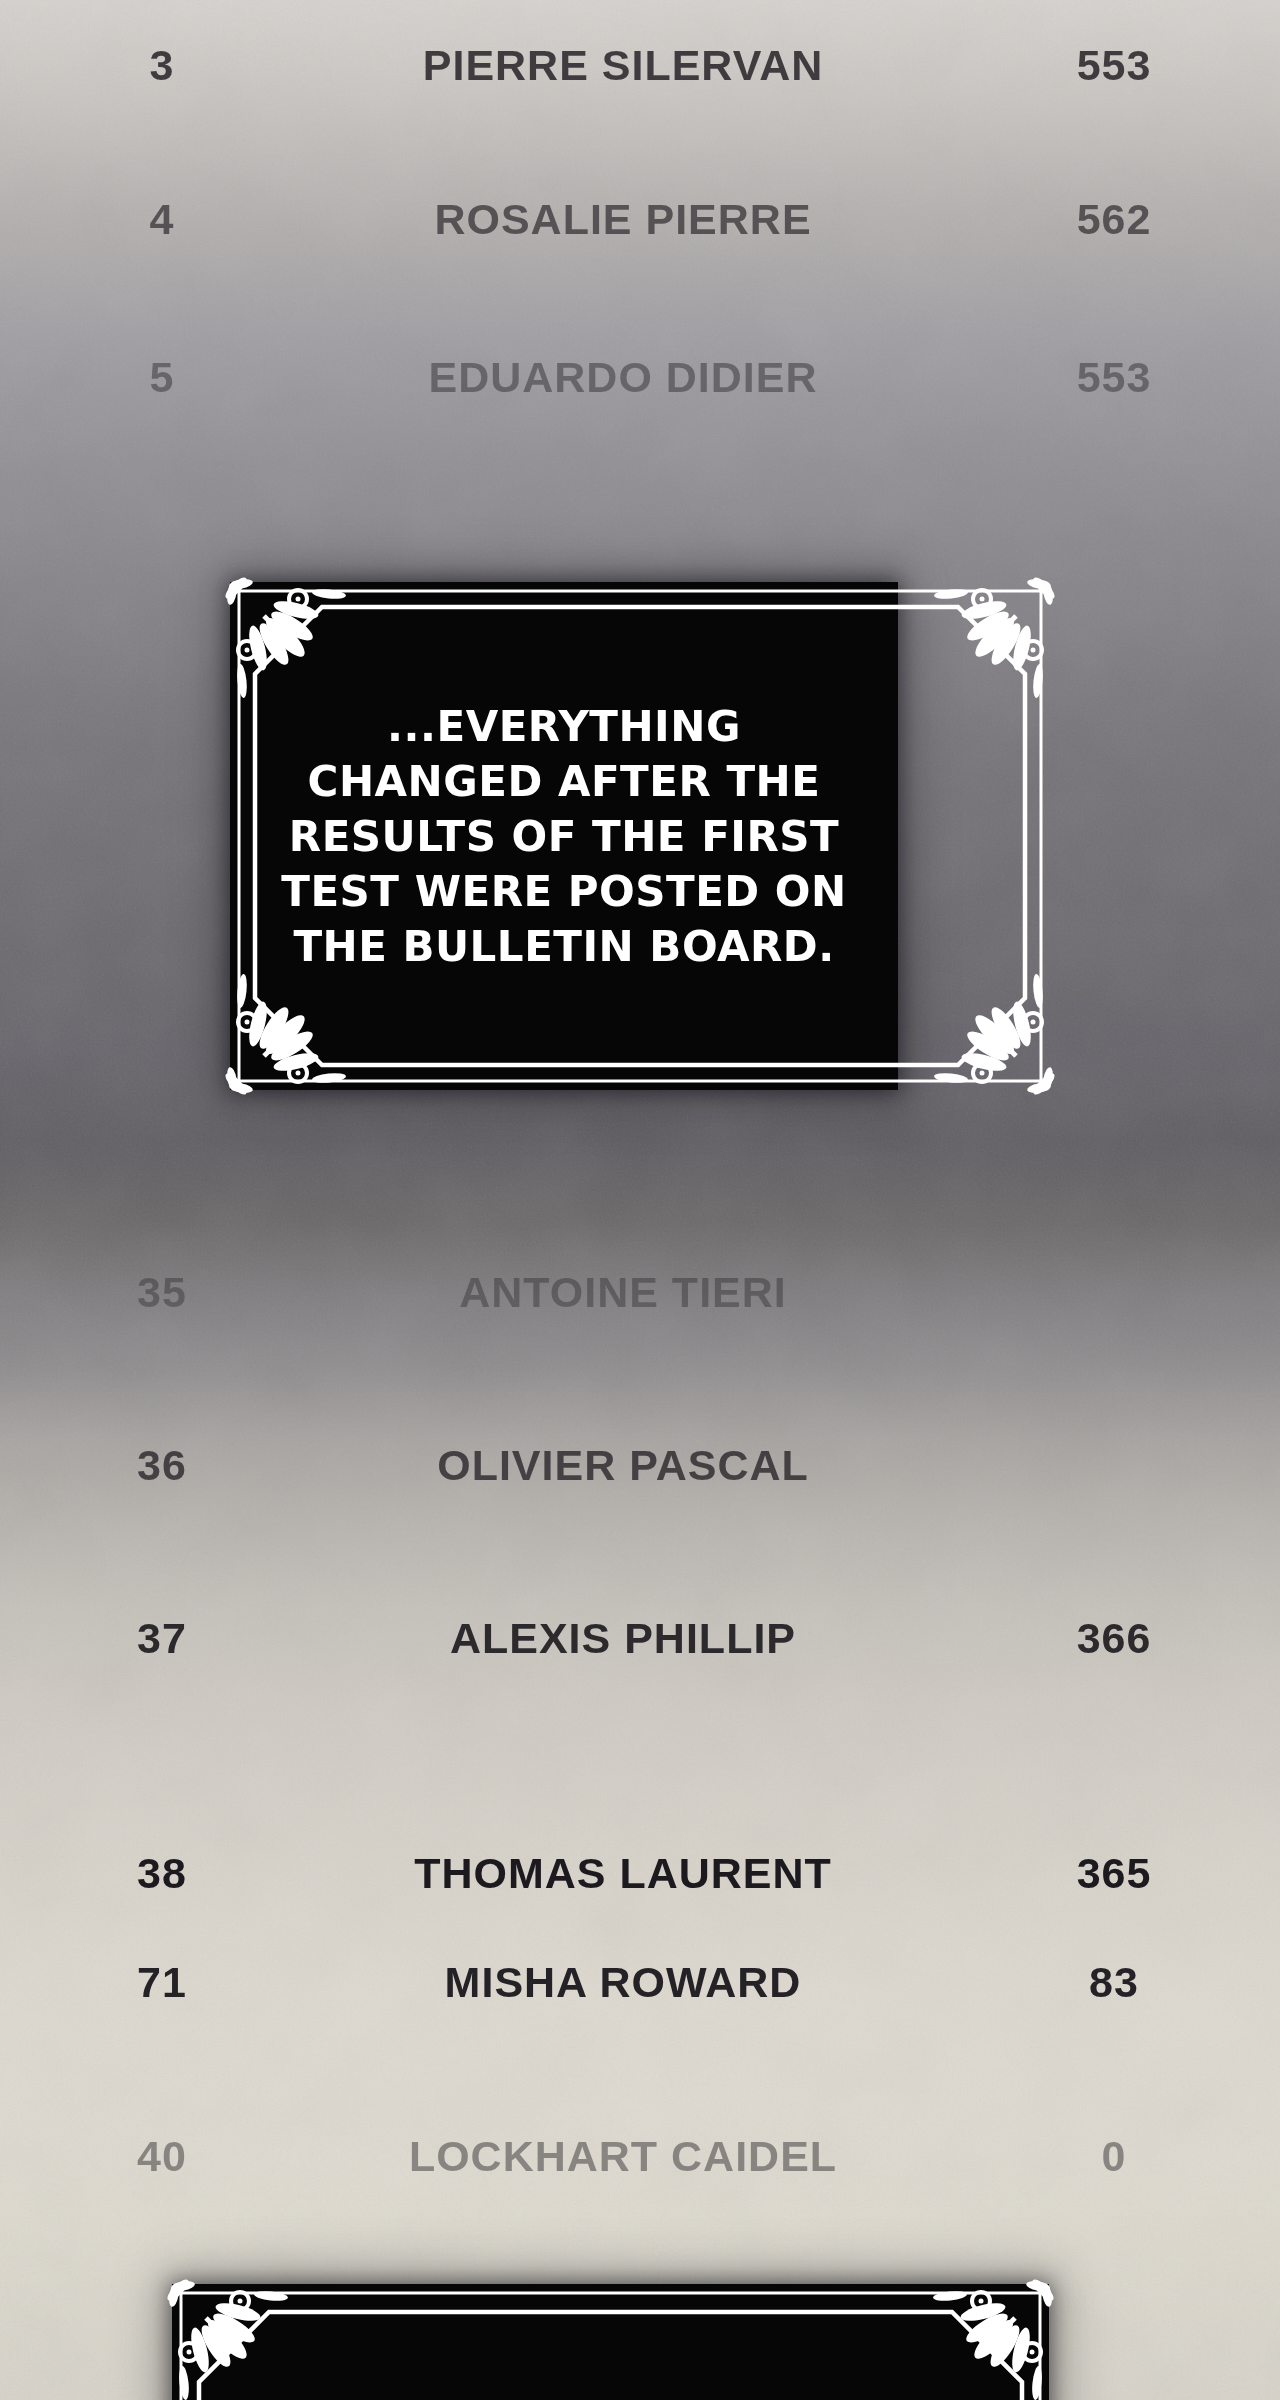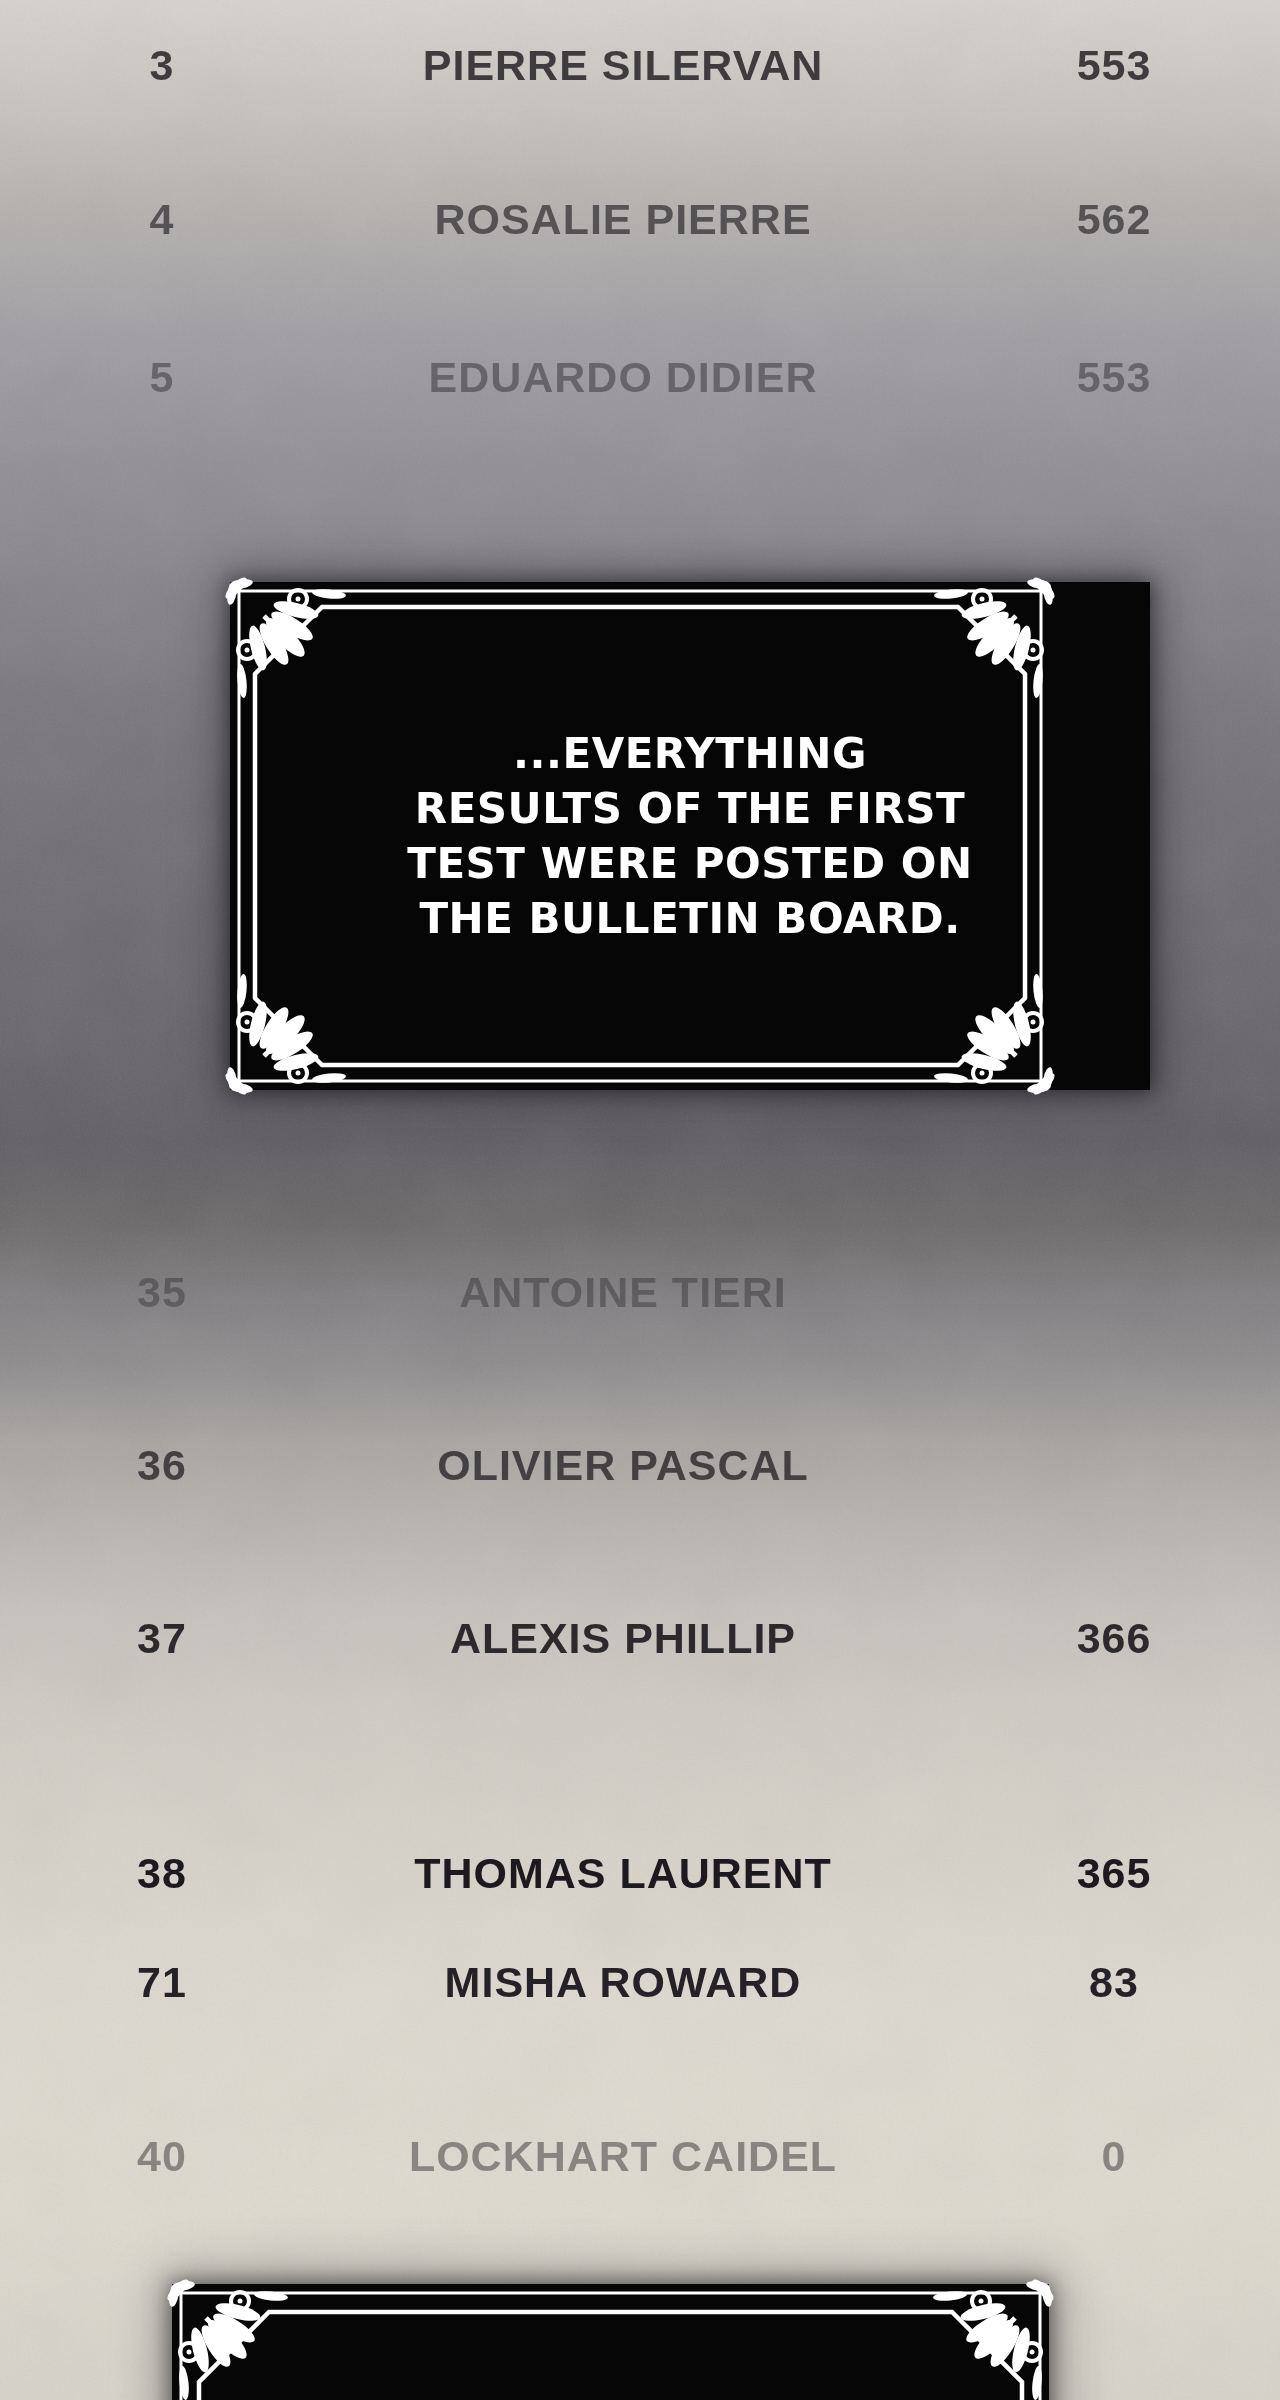--- a/index.html
+++ b/index.html
@@ -49,21 +49,21 @@
   .r5{top:1608px;opacity:.88;}
   .r6{top:1843px;opacity:.97;text-decoration:underline;}
   .r7{top:1952px;opacity:.93;}
   .r8{top:2126px;opacity:.42;}
 
   
   .notebox{
     position:absolute;background:#060606;
     box-shadow:0 0 20px 2px rgba(10,10,14,.55), 0 0 48px 10px rgba(10,10,14,.28);
   }
-  .notebox-main{left:230px;top:582px;width:920px;height:508px;}
+  .notebox-main{left:230px;top:582px;width:668px;height:508px;}
   .notebox-bottom{left:172px;top:2284px;width:877px;height:180px;}
   .frame{position:absolute;left:0;top:0;overflow:visible;}
   .note-text{
     position:absolute;inset:28px;display:flex;flex-direction:column;
     align-items:center;justify-content:center;
   }
   .note-line{
     font-family:"DejaVu Sans", sans-serif;font-weight:bold;
     font-size:42px;line-height:55px;letter-spacing:.5px;
     color:#ffffff;white-space:nowrap;text-align:center;
@@ -160,20 +160,21 @@
     <svg class="frame" width="820" height="508" viewBox="0 0 820 508">
       <rect x="9" y="9" width="802" height="490" fill="none" stroke="#ffffff" stroke-width="3"></rect>
       <path d="M92,25 H728 L795,92 V416 L728,483 H92 L25,416 V92 Z" fill="none" stroke="#ffffff" stroke-width="4.5"></path>
       <use href="#orn" xlink:href="#orn" transform="translate(4,4)"></use>
       <use href="#orn" xlink:href="#orn" transform="translate(816,4) scale(-1,1)"></use>
       <use href="#orn" xlink:href="#orn" transform="translate(4,504) scale(1,-1)"></use>
       <use href="#orn" xlink:href="#orn" transform="translate(816,504) scale(-1,-1)"></use>
     </svg>
     <div class="note-text">
       <span class="note-line">...EVERYTHING</span>
+      <span class="note-line">CHANGED AFTER THE</span>
       <span class="note-line">RESULTS OF THE FIRST</span>
       <span class="note-line">TEST WERE POSTED ON</span>
       <span class="note-line">THE BULLETIN BOARD.</span>
     </div>
   </div>
 
   <div class="notebox notebox-bottom">
     <svg class="frame" width="877" height="180" viewBox="0 0 877 180">
       <path d="M9,180 V9 H868 V180" fill="none" stroke="#ffffff" stroke-width="3"></path>
       <path d="M27,180 V98 L97,28 H780 L850,98 V180" fill="none" stroke="#ffffff" stroke-width="4.5"></path>

